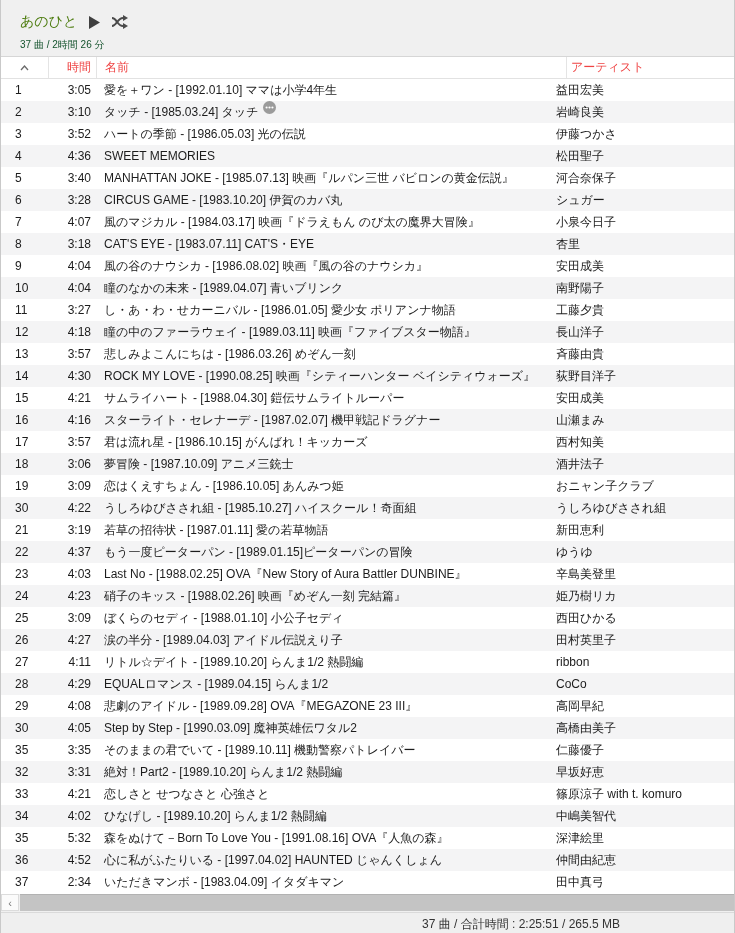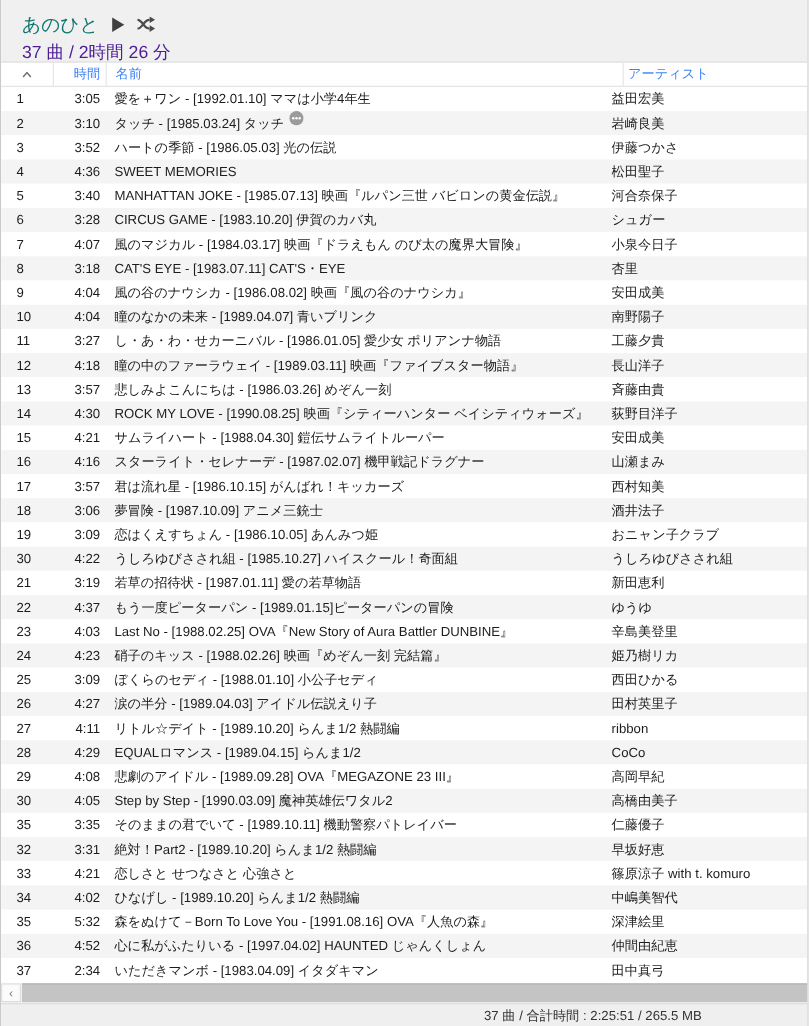--- a/index.html
+++ b/index.html
@@ -13,28 +13,28 @@
     position:relative;width:733px;height:933px;
     border-left:1px solid #c9c9c9;border-right:1px solid #c9c9c9;
     overflow:hidden;background:#ffffff;
   }
   
   .topbar{
     height:57px;background:#f0f0f0;border-bottom:1px solid #d6d6d6;
     box-sizing:border-box;padding:9px 0 0 19px;
   }
   .title-row{display:flex;align-items:center;gap:10px;height:26px;}
-  .playlist-title{font-size:17px;color:#0f766e;letter-spacing:0;}
+  .playlist-title{font-size:14px;color:#4d7c0f;letter-spacing:0;}
   .icon-btn{display:inline-flex;align-items:center;justify-content:center;cursor:pointer;border:none;background:none;padding:0;}
-  .subtitle{font-size:16px;color:#4c1d95;margin-top:3px;}
+  .subtitle{font-size:10px;color:#14532d;margin-top:3px;}
   
   .thead{
     display:flex;height:22px;line-height:21px;box-sizing:border-box;
     background:#ffffff;border-bottom:1px solid #e2e2e2;
-    font-size:12px;color:#3b82f6;
+    font-size:12px;color:#ef4444;
   }
   .th{box-sizing:border-box;overflow:hidden;white-space:nowrap;}
   .th-num{width:48px;display:flex;align-items:center;justify-content:center;border-right:1px solid #e4e4e4;}
   .th-time{width:44px;text-align:right;padding-right:2px;}
   .th-name{flex:1;padding-left:8px;border-left:1px solid #e4e4e4;margin-left:3px;}
   .th-artist{width:168px;padding-left:4px;border-left:1px solid #e4e4e4;}
   
   .rows{height:814px;overflow:hidden;}
   .row{
     display:flex;height:22px;line-height:22px;font-size:12px;color:#1c1c1c;
@@ -58,21 +58,21 @@
   .hscroll .thumb{
     position:absolute;left:19px;right:0;top:0;height:17px;
     background:#c4c4c4;border-top:1px solid #b2b2b2;box-sizing:border-box;cursor:pointer;
   }
   
   .statusbar{
     position:relative;height:21px;background:#efefef;border-top:1px solid #dadada;
     font-size:12px;color:#333333;
   }
   .statusbar .status-text{
-    position:absolute;left:538px;top:50%;transform:translate(-50%,-50%);
+    position:absolute;left:520px;top:50%;transform:translate(-50%,-50%);
     white-space:nowrap;
   }
 </style>
 </head>
 <body>
 
 <div class="page">
 
   <div class="topbar">
     <div class="title-row">

